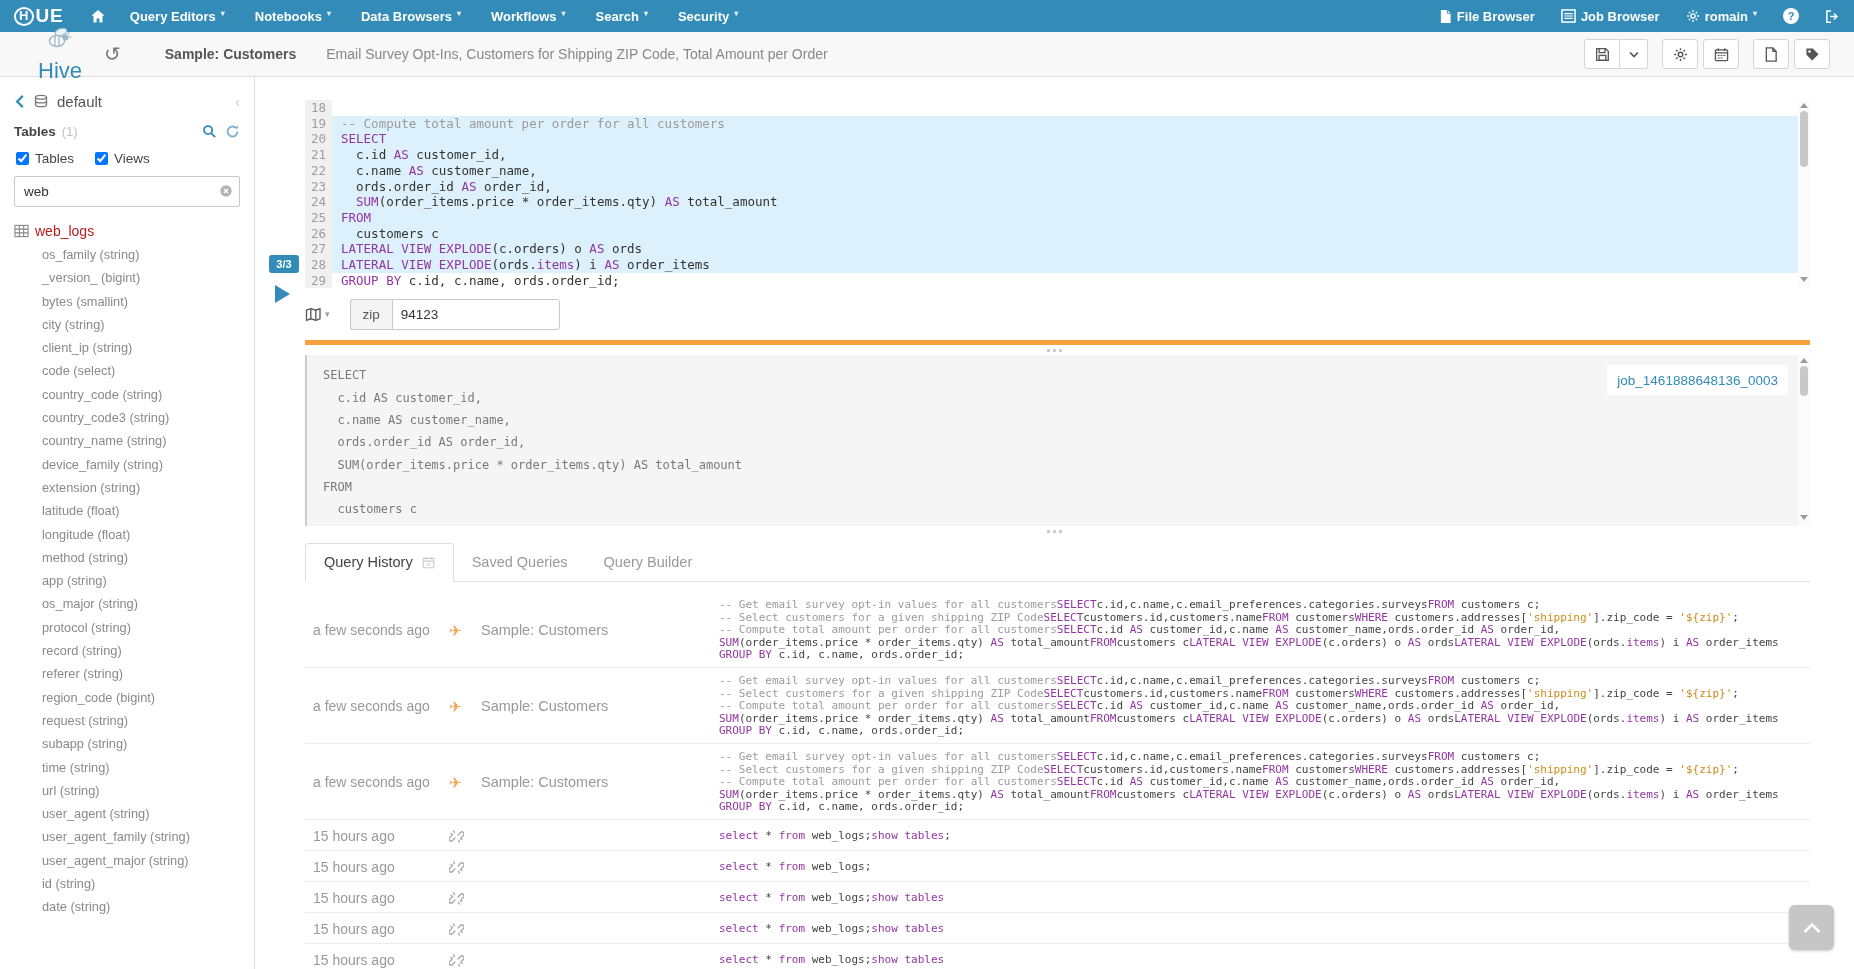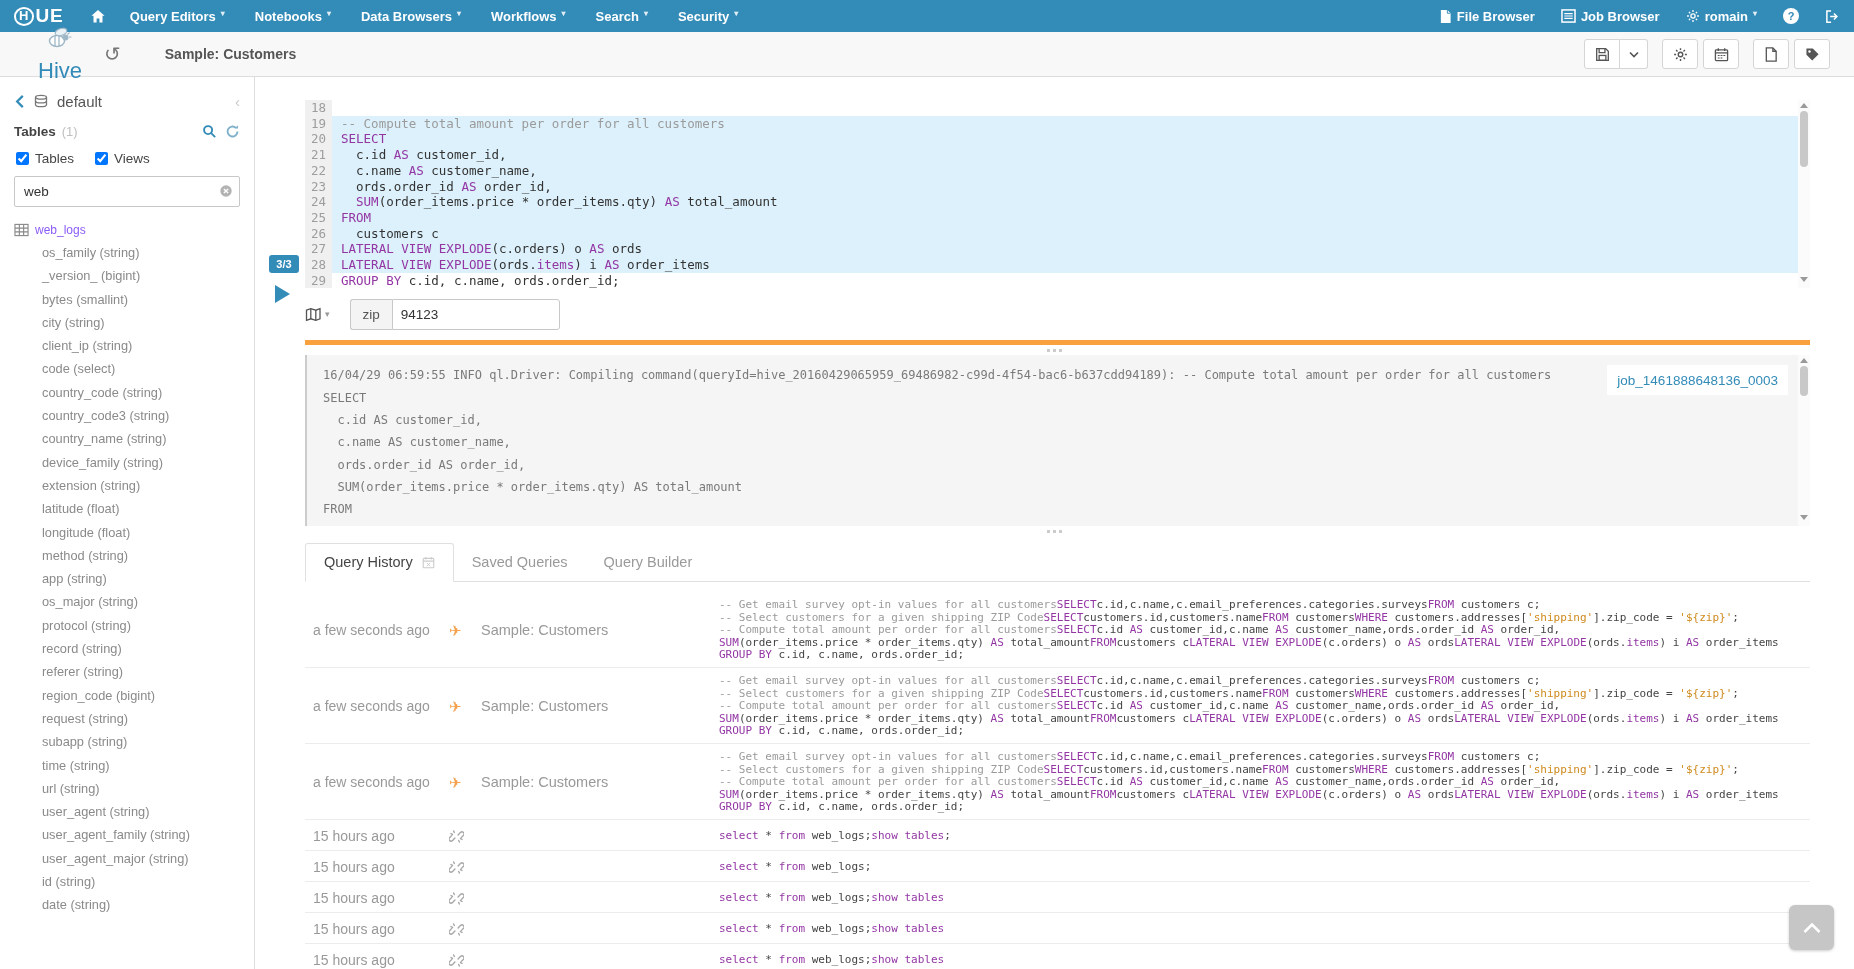--- a/index.html
+++ b/index.html
@@ -60,21 +60,21 @@
   .tables-row .spacer { flex:1; }
   .icon-btn { cursor:pointer; margin-left:8px; }
   .cb-row { display:flex; align-items:center; gap:7px; padding:4px 0 10px 2px;
     font-size:13.5px; color:#444; }
   .cb-row .grp { display:flex; align-items:center; gap:6px; margin-right:14px; }
   .search-wrap { position:relative; margin-bottom:14px; }
   .search-wrap input { width:100%; height:31px; border:1px solid #c8c8c8; border-radius:2px;
     padding:4px 26px 4px 9px; font-size:13.5px; color:#333; outline:none;
     font-family:"Liberation Sans", sans-serif; }
   .clear-x { position:absolute; right:7px; top:8px; cursor:pointer; }
-  .table-item { display:flex; align-items:center; gap:6px; font-size:12px; color:#8b5cf6;
+  .table-item { display:flex; align-items:center; gap:6px; font-size:14px; color:#b91c1c;
     padding:2px 0 4px 0; cursor:pointer; }
   .col-item { font-size:12.8px; color:#8a8a8a; line-height:23.3px; padding-left:28px;
     white-space:nowrap; overflow:hidden; text-overflow:ellipsis; cursor:pointer; }
 
   
   .editor-wrap { position:relative; margin:23px 44px 0 50px; background:#fff; }
   .ed-line { display:flex; font-family:"DejaVu Sans Mono", monospace; font-size:12.5px;
     line-height:15.7px; }
   .ed-line .ln { width:27px; flex:none; background:#f0f0f0; color:#9d9d9d;
     text-align:right; padding-right:6px; }
@@ -231,20 +231,21 @@
       <ellipse cx="15" cy="8" rx="6" ry="3.4" fill="#e9f2f7" stroke="#9fb8c8" stroke-width="1.2" transform="rotate(-18 15 8)"></ellipse>
       <ellipse cx="11" cy="17" rx="7.5" ry="5.6" fill="#fff" stroke="#9fb8c8" stroke-width="1.5"></ellipse>
       <path d="M9 12v10.5M13 11.7v10.5" stroke="#9fb8c8" stroke-width="1.3" fill="none"></path>
       <circle cx="19.5" cy="13.5" r="3" fill="#9fb8c8"></circle>
       <path d="M21.5 10.5l2-2M23 13h2.5" stroke="#9fb8c8" stroke-width="1.2" fill="none"></path>
     </svg>
     <span class="hive-name">Hive</span>
   </div>
   <div class="history-btn"><span>↺</span></div>
   <div class="q-title">Sample: Customers</div>
+  <div class="q-desc">Email Survey Opt-Ins, Customers for Shipping ZIP Code, Total Amount per Order</div>
   <div class="sub-spacer"></div>
   <div class="btn-groups">
     <div class="btn-group">
       <div class="tbtn">
         <svg width="15" height="15" viewBox="0 0 16 16">
             <g fill="none" stroke="#555" stroke-width="1.4">
               <path d="M1.8 1.8h9.6l2.8 2.8v9.6H1.8z"></path>
               <path d="M4.4 1.8v4.1h6.2V1.8"></path>
               <rect x="4.4" y="9" width="7.2" height="5.2"></rect>
             </g>
@@ -482,21 +483,20 @@
     <div class="progress-bar"></div>
 
     <div class="handle-row">
         <i></i>
         <i></i>
         <i></i>
       </div>
 
     <div class="log-panel">
       <div id="log-lines">
-          <div class="log-line">16/04/29 06:59:55 INFO ql.Driver: Compiling command(queryId=hive_20160429065959_69486982-c99d-4f54-bac6-b637cdd94189): -- Compute total amount per order for all customers</div>
           <div class="log-line">SELECT</div>
           <div class="log-line">  c.id AS customer_id,</div>
           <div class="log-line">  c.name AS customer_name,</div>
           <div class="log-line">  ords.order_id AS order_id,</div>
           <div class="log-line">  SUM(order_items.price * order_items.qty) AS total_amount</div>
           <div class="log-line">FROM</div>
           <div class="log-line">  customers c</div>
         </div>
       <div class="job-link-box">
         <a class="job-link">job_1461888648136_0003</a>

